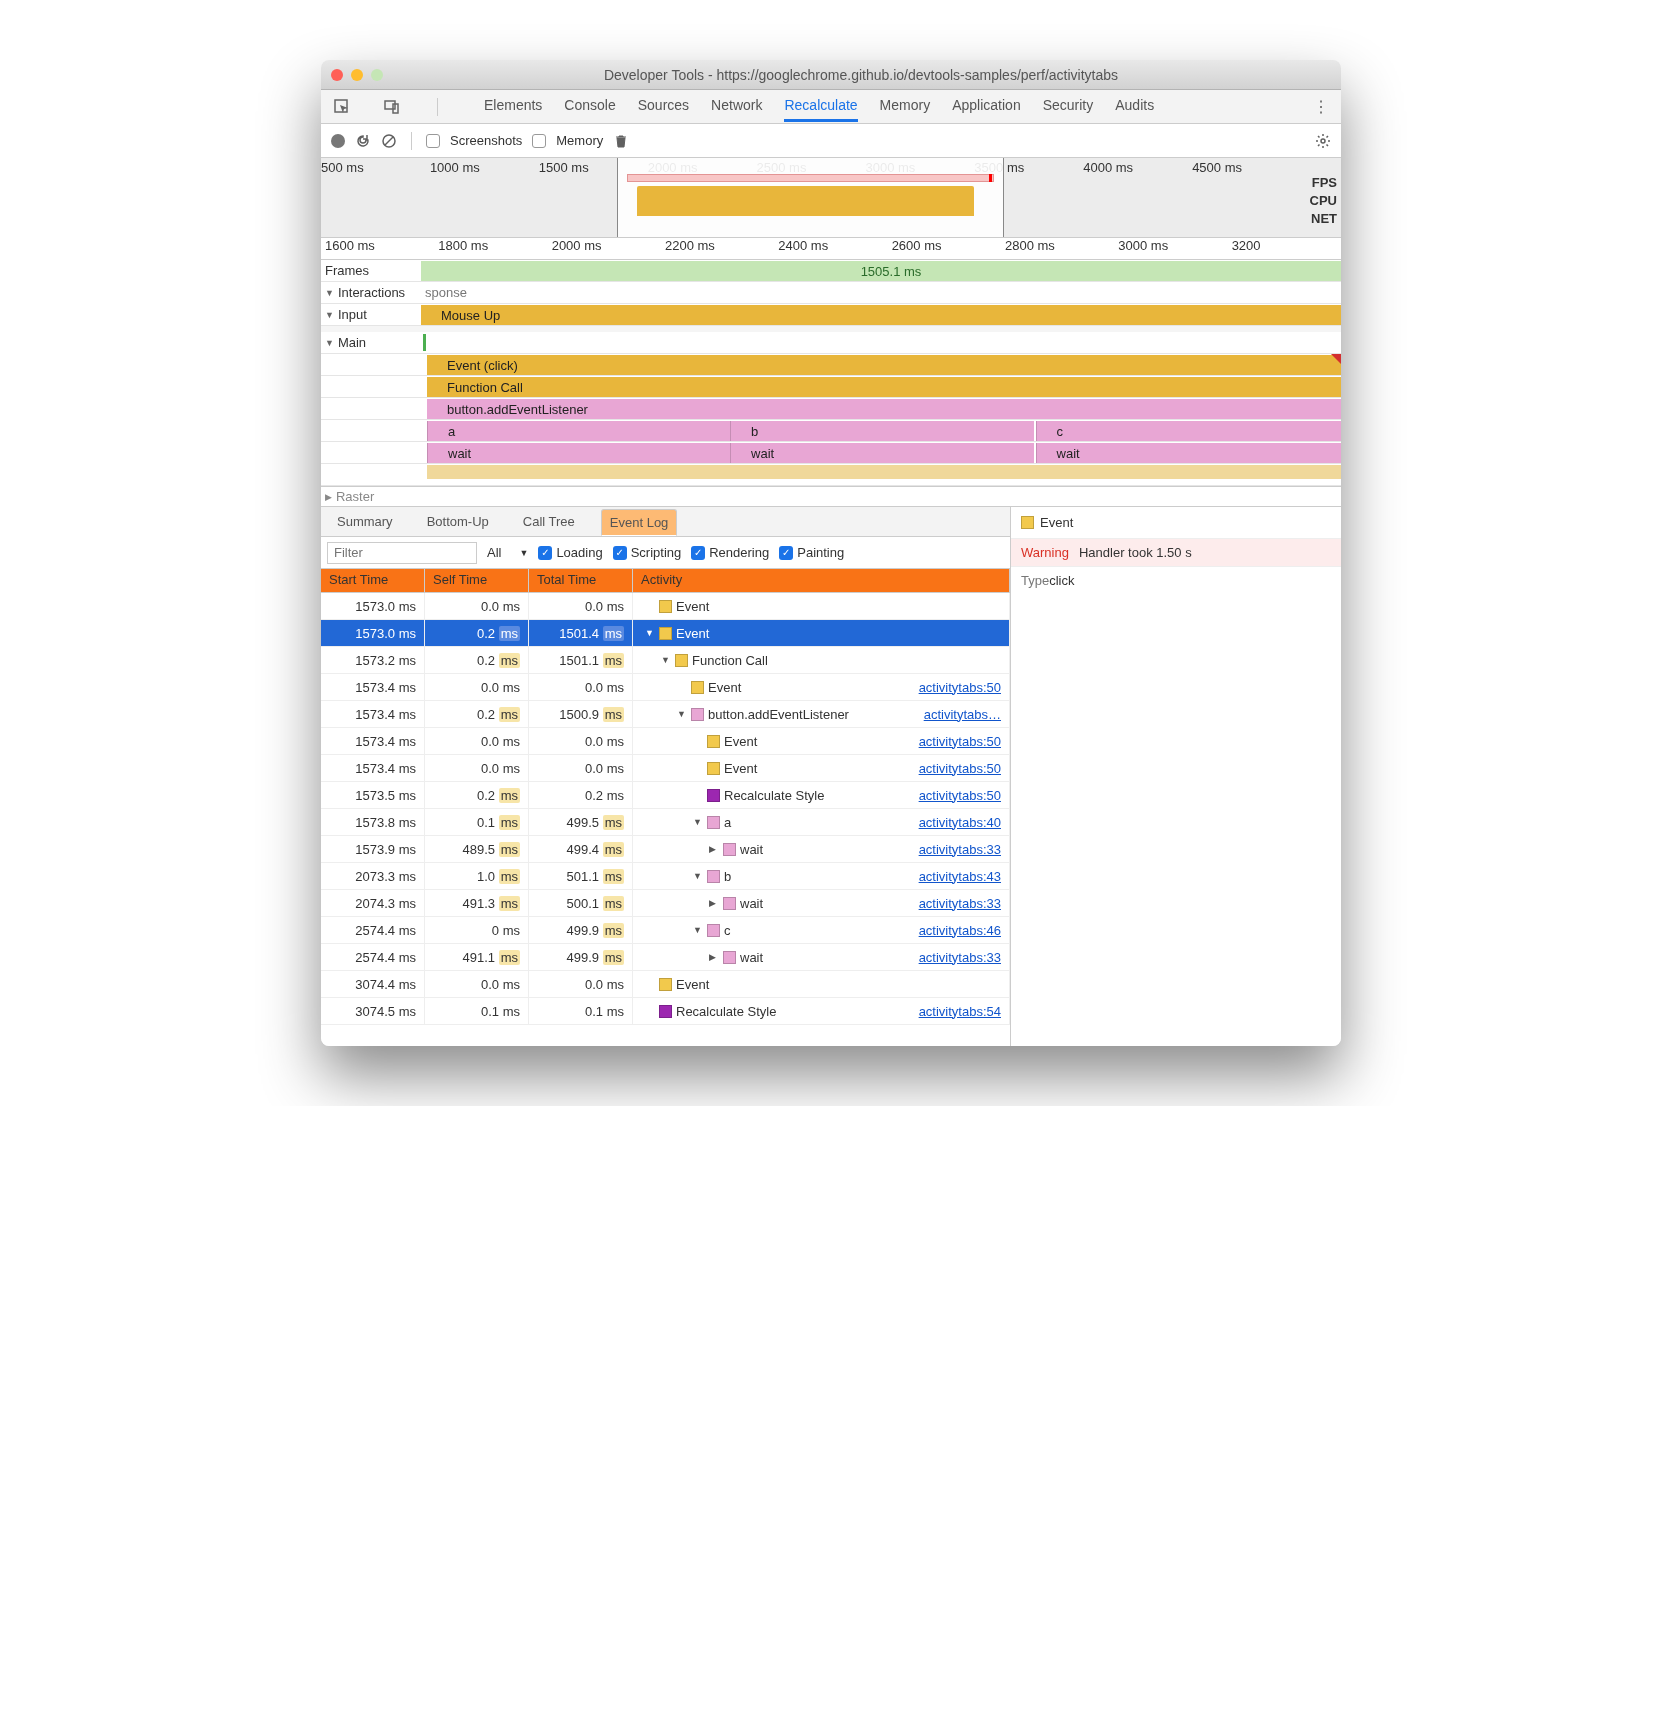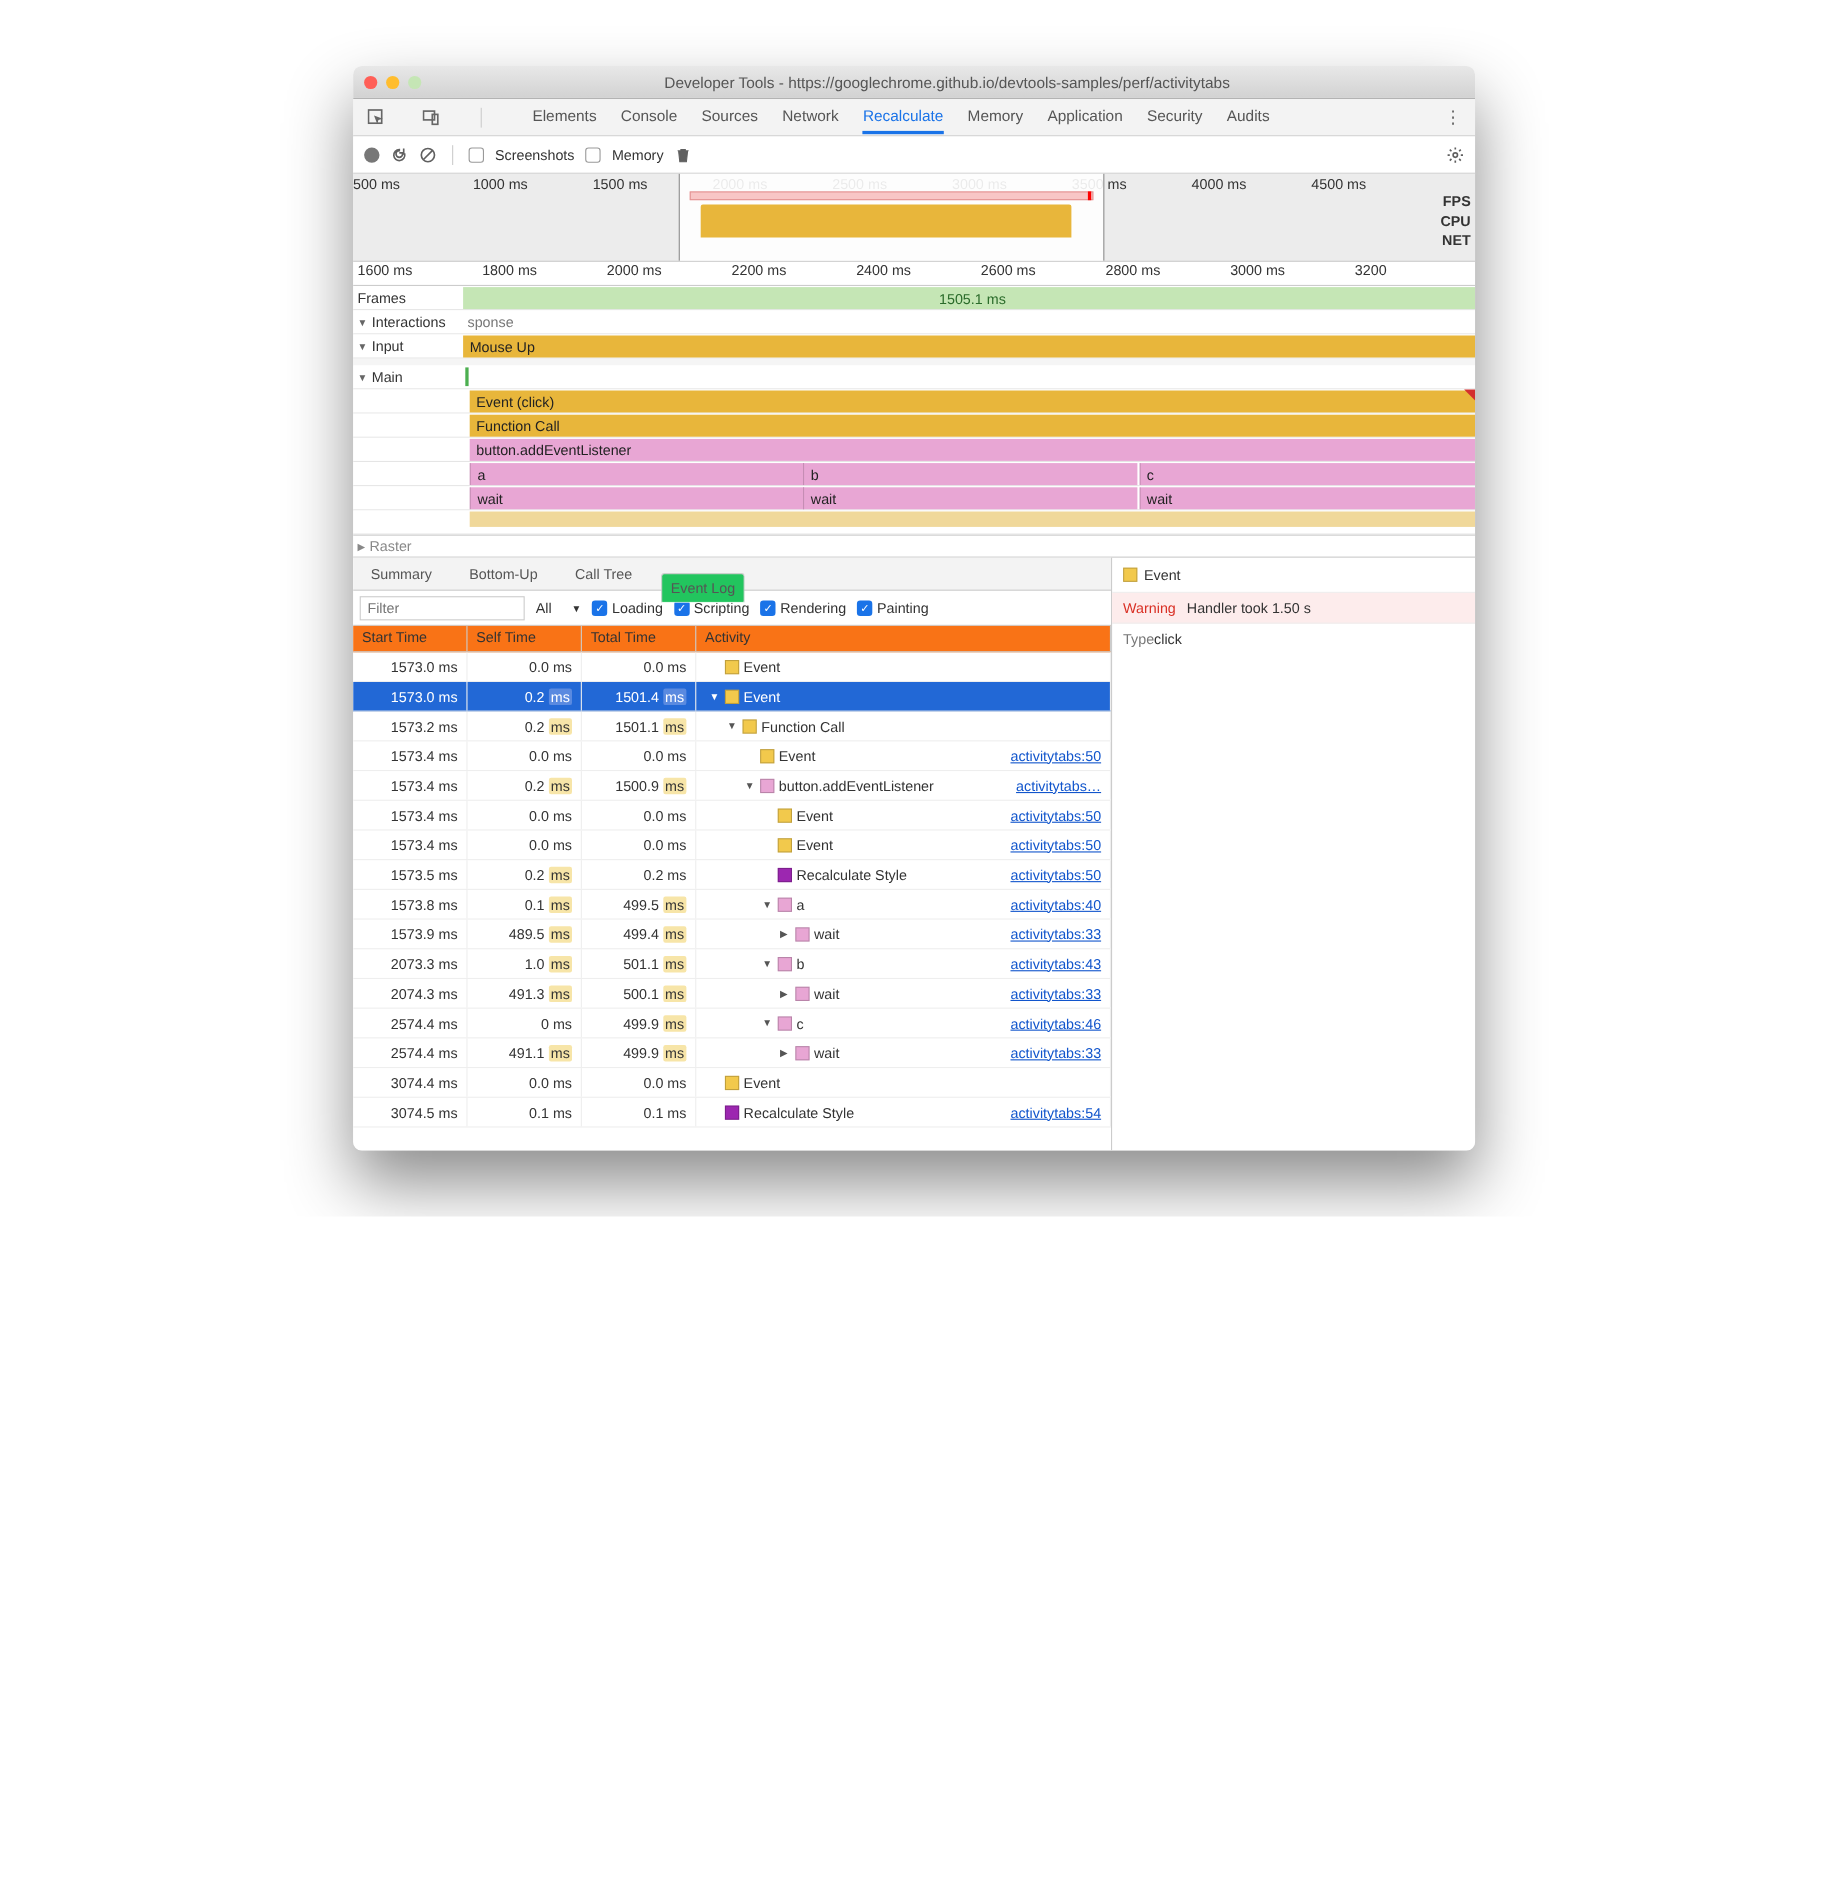--- a/index.html
+++ b/index.html
@@ -28,33 +28,33 @@
 .ov-handle{position:absolute;top:0;bottom:0;background:rgba(255,255,255,.9);border-left:1px solid #888;border-right:1px solid #888}
 .ov-pink{position:absolute;height:8px;background:#f8c6c6;border:1px solid #e39494;top:16px}
 .ov-cpu{position:absolute;height:30px;background:#e8b63b;top:28px;border-radius:2px 2px 0 0}
 .ov-red{position:absolute;width:3px;height:8px;background:red;top:16px}
 .timeline-header{height:22px;background:#fff;display:flex;border-bottom:1px solid #ccc;font-size:13px}
 .timeline-header span{flex:1;text-align:left;padding-left:4px}
 .tl-row{display:flex;border-bottom:1px solid #e5e5e5;min-height:22px;align-items:stretch;background:#fff}
 .tl-label{width:100px;padding:2px 4px;font-size:13px;color:#333;display:flex;align-items:center;gap:4px}
 .tl-tri{font-size:9px;color:#666}
 .tl-track{flex:1;position:relative}
-.bar{position:absolute;height:20px;top:1px;display:flex;align-items:center;padding-left:6px;font-size:13px;white-space:nowrap;overflow:hidden}
+.bar{position:absolute;height:20px;top:1px;display:flex;align-items:center;padding-left:20px;font-size:13px;white-space:nowrap;overflow:hidden}
 .gold{background:#e8b63b;color:#222}
 .pink{background:#e8a6d4;color:#222}
 .green{background:#c5e6b5}
 .ltgold{background:#f0d89a}
 .flame-sep{border-left:1px solid rgba(0,0,0,.15)}
 .spacer{height:6px;background:#f5f5f5}
 .raster-row{display:flex;border-top:1px solid #ccc;height:20px;align-items:center;padding-left:4px;background:#fff}
 .bottom-panel{display:flex;border-top:1px solid #ccc;background:#fff;height:540px}
 .left-pane{flex:0 0 690px;display:flex;flex-direction:column;border-right:1px solid #ccc}
 .sub-tabs{height:30px;display:flex;align-items:center;padding:0 8px;gap:18px;background:#f3f3f3;border-bottom:1px solid #ccc}
 .sub-tab{font-size:13px;color:#555;padding:5px 8px;cursor:pointer}
-.sub-tab.active{background:#22c55e;border:1px solid #ccc;border-bottom:1px solid #fff;border-radius:3px 3px 0 0;position:relative;top:13px}
+.sub-tab.active{background:#fdba74;border:1px solid #ccc;border-bottom:1px solid #fff;border-radius:3px 3px 0 0;position:relative;top:1px}
 .filter-row{height:32px;display:flex;align-items:center;padding:0 6px;gap:10px;border-bottom:1px solid #ccc}
 .filter-input{width:150px;height:22px;border:1px solid #ccc;padding:0 6px;font-size:13px}
 .drop{display:flex;align-items:center;gap:18px;font-size:13px}
 .chk-item{display:flex;align-items:center;gap:4px}
 .chk-on{width:14px;height:14px;background:#1a73e8;border-radius:3px;display:flex;align-items:center;justify-content:center;color:#fff;font-size:10px}
 .col-header{height:24px;display:flex;background:#f97316;border-bottom:1px solid #ccc;font-size:13px}
 .col-header>div{padding:3px 8px;border-right:1px solid #ccc}
 .c-start{width:104px;text-align:left}
 .c-self{width:104px;text-align:left}
 .c-total{width:104px;text-align:left}

